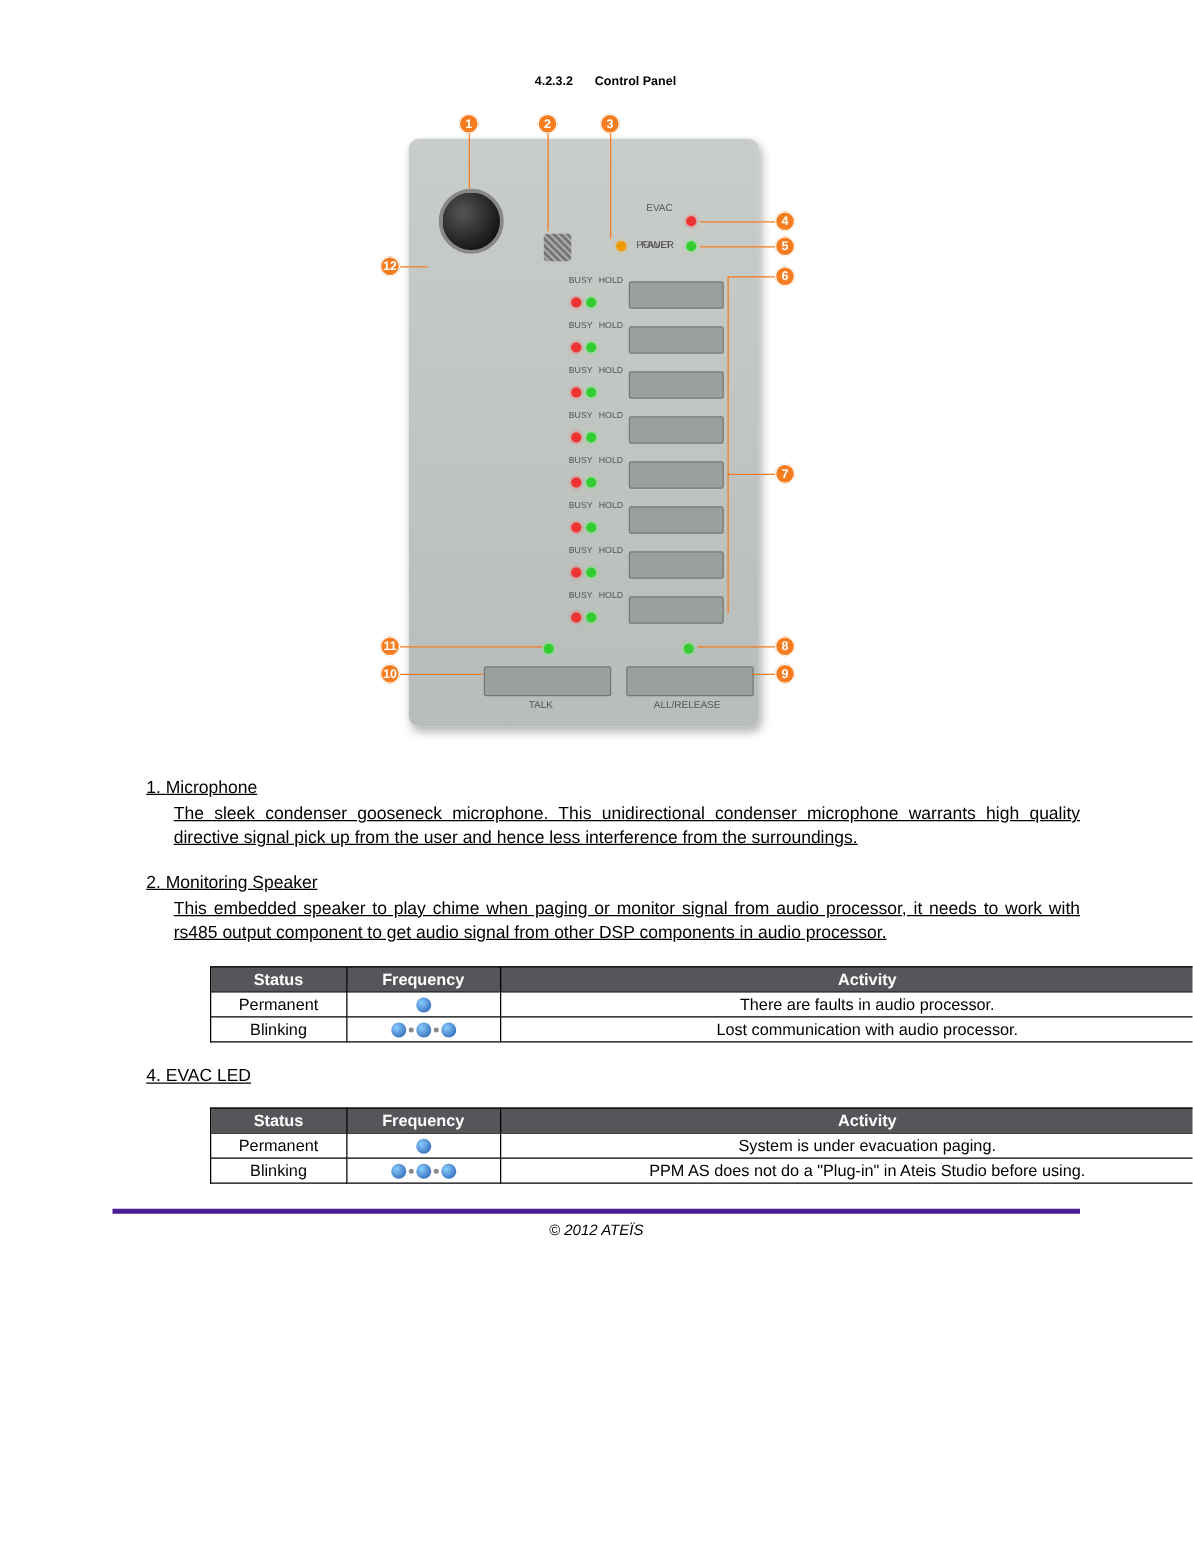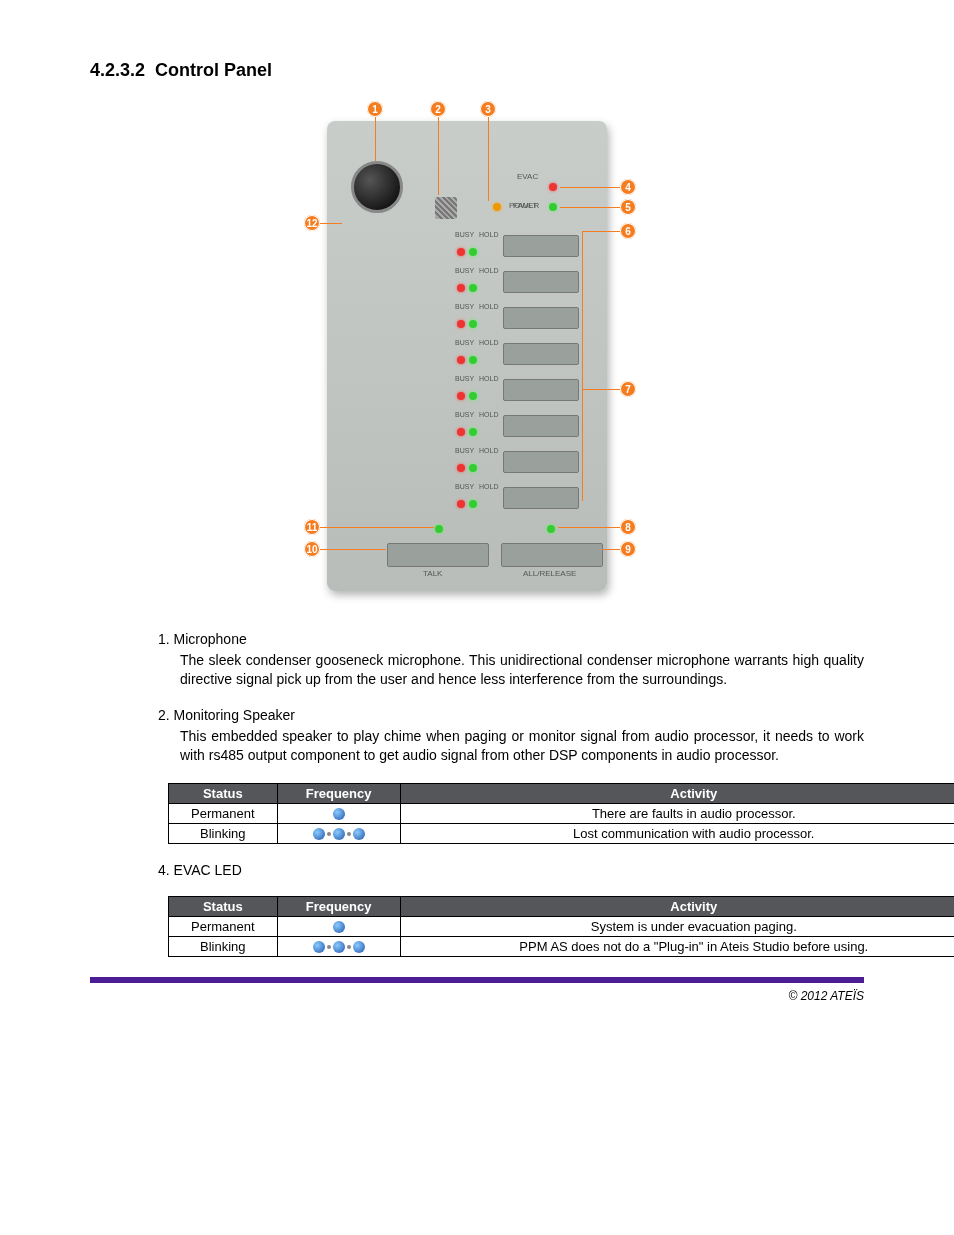--- a/index.html
+++ b/index.html
@@ -27,22 +27,23 @@
     font-weight: bold;
     font-size: 14px;
   }
   .header-title {
     padding: 6px 18px;
     font-weight: bold;
     font-size: 14px;
   }
   .section-heading {
     font-weight: bold;
-    font-size: 18px;
+    font-size: 10px;
     margin-bottom: 20px;
+    text-align: center;
   }
   .section-number { display:inline-block; width:60px; }
   .diagram-wrap {
     display:flex;
     justify-content:center;
     margin-bottom: 30px;
   }
   .diagram {
     position: relative;
     width: 330px;
@@ -107,21 +108,21 @@
     display:flex;
     align-items:center;
     justify-content:center;
     box-shadow:0 0 0 1px #fff inset;
   }
   .leader {
     position:absolute;
     background:#f57c1f;
   }
 
-  .item-list { margin: 0 0 0 68px; }
+  .item-list { margin: 0 0 0 27px; text-decoration: underline; }
   .item { margin-bottom: 18px; }
   .item-title { font-size:14px; margin-bottom:4px; }
   .item-desc { margin-left: 22px; text-align: justify; line-height:1.35; }
 
   table.status {
     border-collapse: collapse;
     width: 820px;
     margin: 8px 0 18px 78px;
     font-size: 13px;
   }
@@ -141,24 +142,24 @@
   .freq-icon {
     display:inline-block;
     width:12px; height:12px;
     border-radius:50%;
     background: radial-gradient(circle at 35% 35%, #8cf, #25a);
     vertical-align:middle;
   }
   .dot-sep { display:inline-block; width:4px; height:4px; background:#888; border-radius:50%; vertical-align:middle; margin:0 2px;}
 
   .footer {
-    border-top:6px solid #4c1d95;
+    border-top:4px solid #4c1d95;
     margin-top: 20px;
     padding-top:6px;
-    text-align:right;
+    text-align:center;
     font-style:italic;
     font-size:12px;
   }
 </style>
 </head>
 <body>
 
 <div class="page">
 
   <div class="section-heading">

